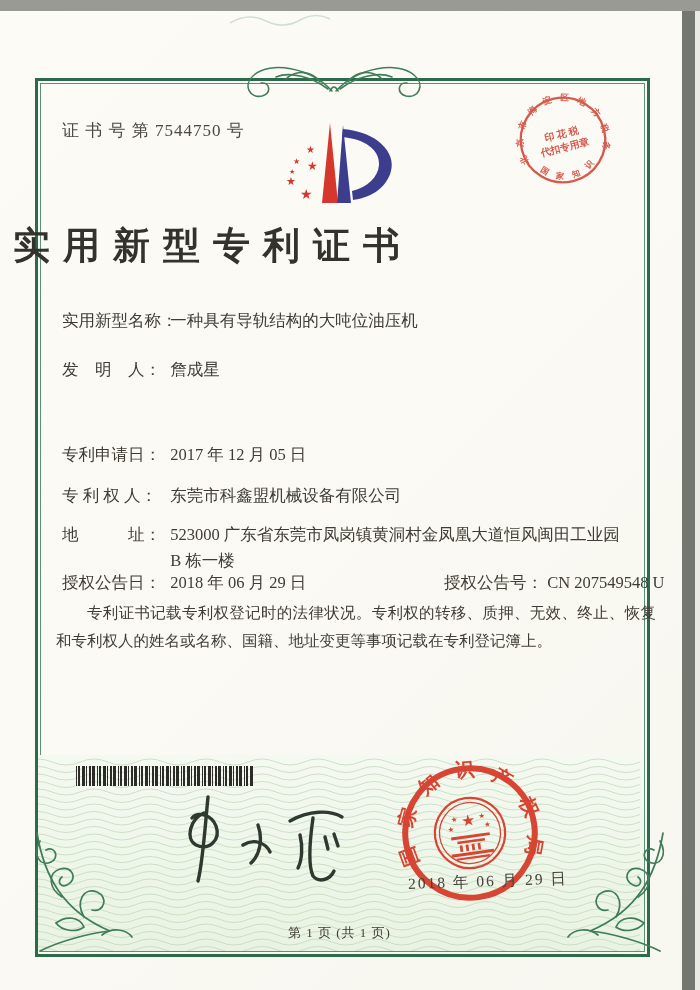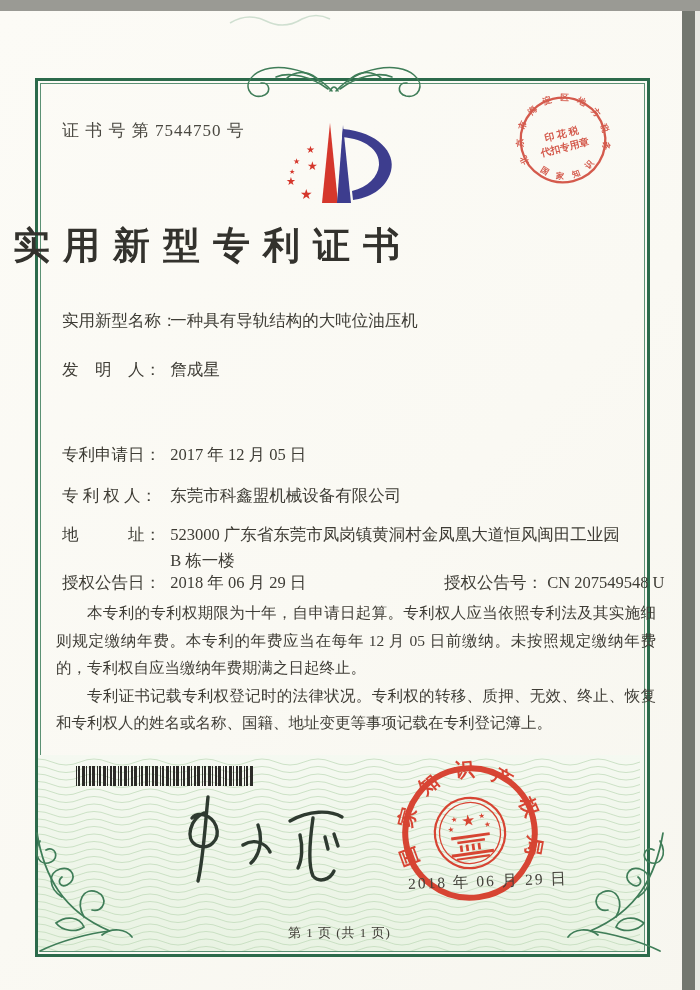--- a/index.html
+++ b/index.html
@@ -126,21 +126,20 @@
   <div class="field" style="top:559px;width:585px;">
     <span class="lbl">授权公告日：</span>
     <span>2018 年 06 月 29 日</span>
     <span class="grant-right">
       <span>授权公告号：</span>
       <span>CN 207549548 U</span>
     </span>
   </div>
 
   <div class="paras">
-    <p>本专利的专利权期限为十年，自申请日起算。专利权人应当依照专利法及其实施细则规定缴纳年费。本专利的年费应当在每年 12 月 05 日前缴纳。未按照规定缴纳年费的，专利权自应当缴纳年费期满之日起终止。</p>
     <p>专利证书记载专利权登记时的法律状况。专利权的转移、质押、无效、终止、恢复和专利权人的姓名或名称、国籍、地址变更等事项记载在专利登记簿上。</p>
   </div>
 
   <div class="band">
     <svg id="waves" width="606" height="196" viewBox="0 0 606 196">
       <defs>
           <path id="gw" fill="none" stroke="#bfd9b8" stroke-width="1" stroke-opacity="0.75" d="M0 5 q14 -6 28 0 q14 6 28 0 q14 -6 28 0 q14 6 28 0 q14 -6 28 0 q14 6 28 0 q14 -6 28 0 q14 6 28 0 q14 -6 28 0 q14 6 28 0 q14 -6 28 0 q14 6 28 0 q14 -6 28 0 q14 6 28 0 q14 -6 28 0 q14 6 28 0 q14 -6 28 0 q14 6 28 0 q14 -6 28 0 q14 6 28 0 q14 -6 28 0 q14 6 28 0"></path>
         </defs>
     <use href="#gw" y="2" x="-14"></use>
         <use href="#gw" y="9.5" x="-14"></use>

